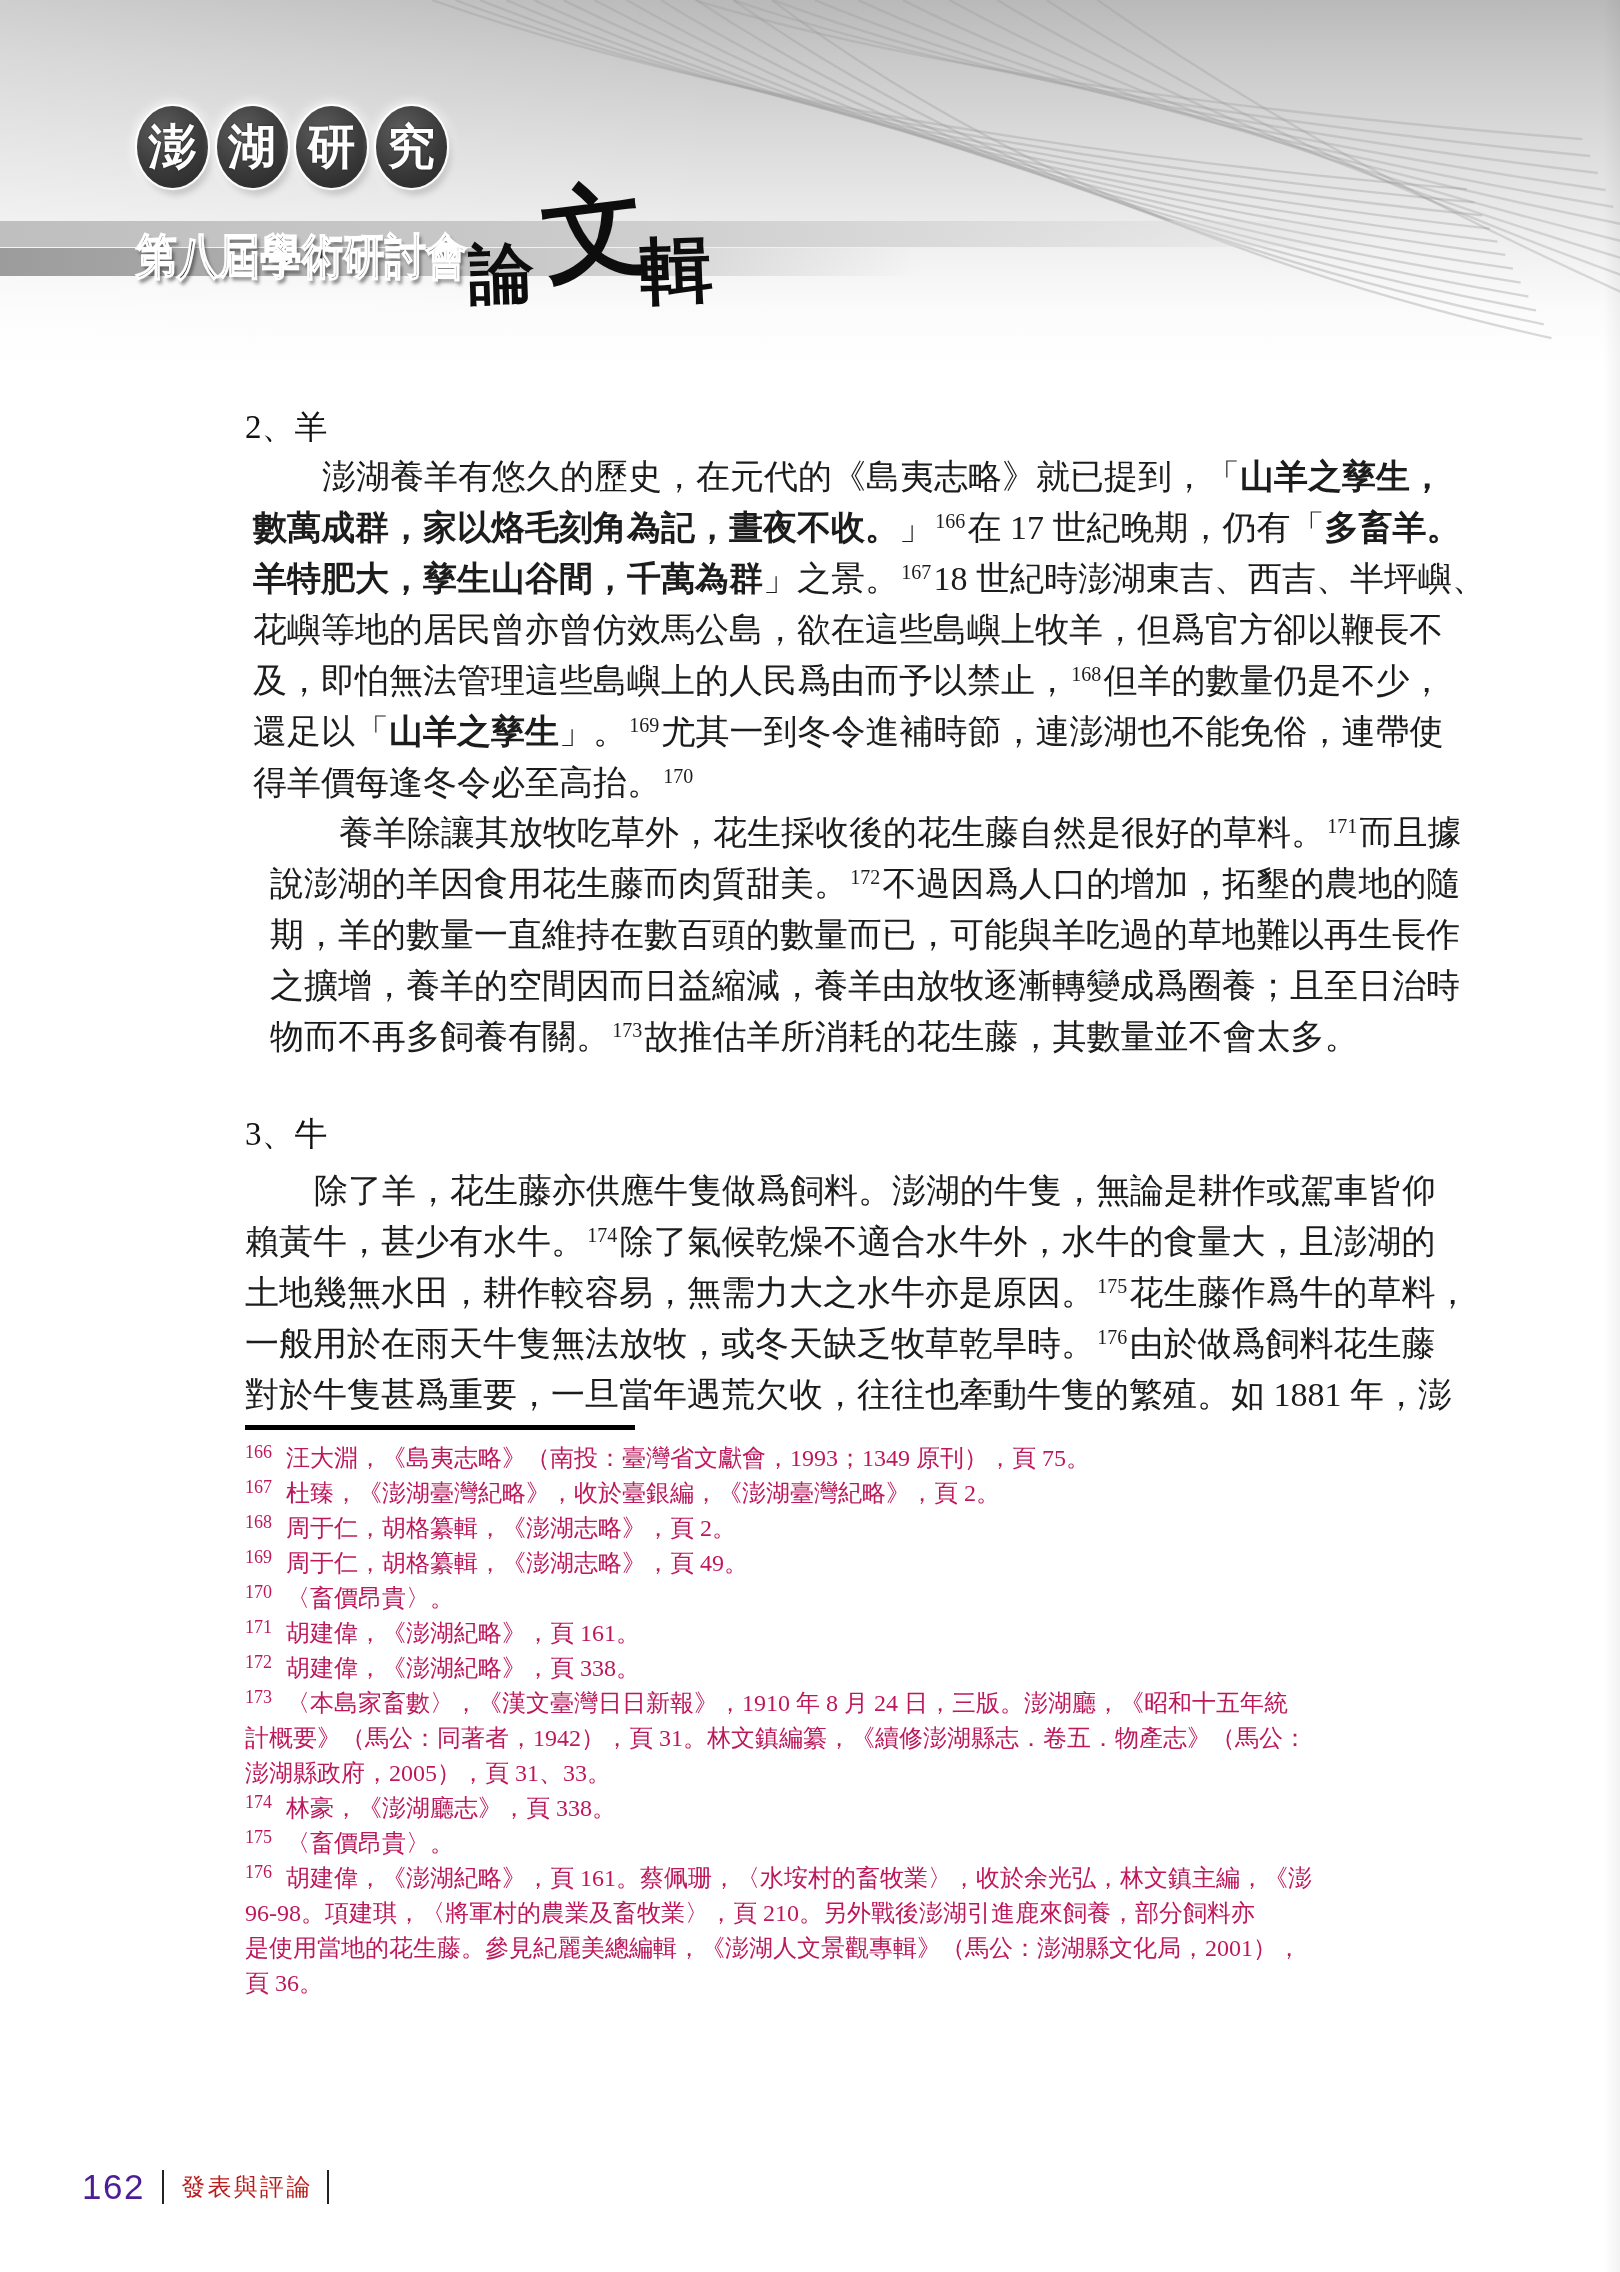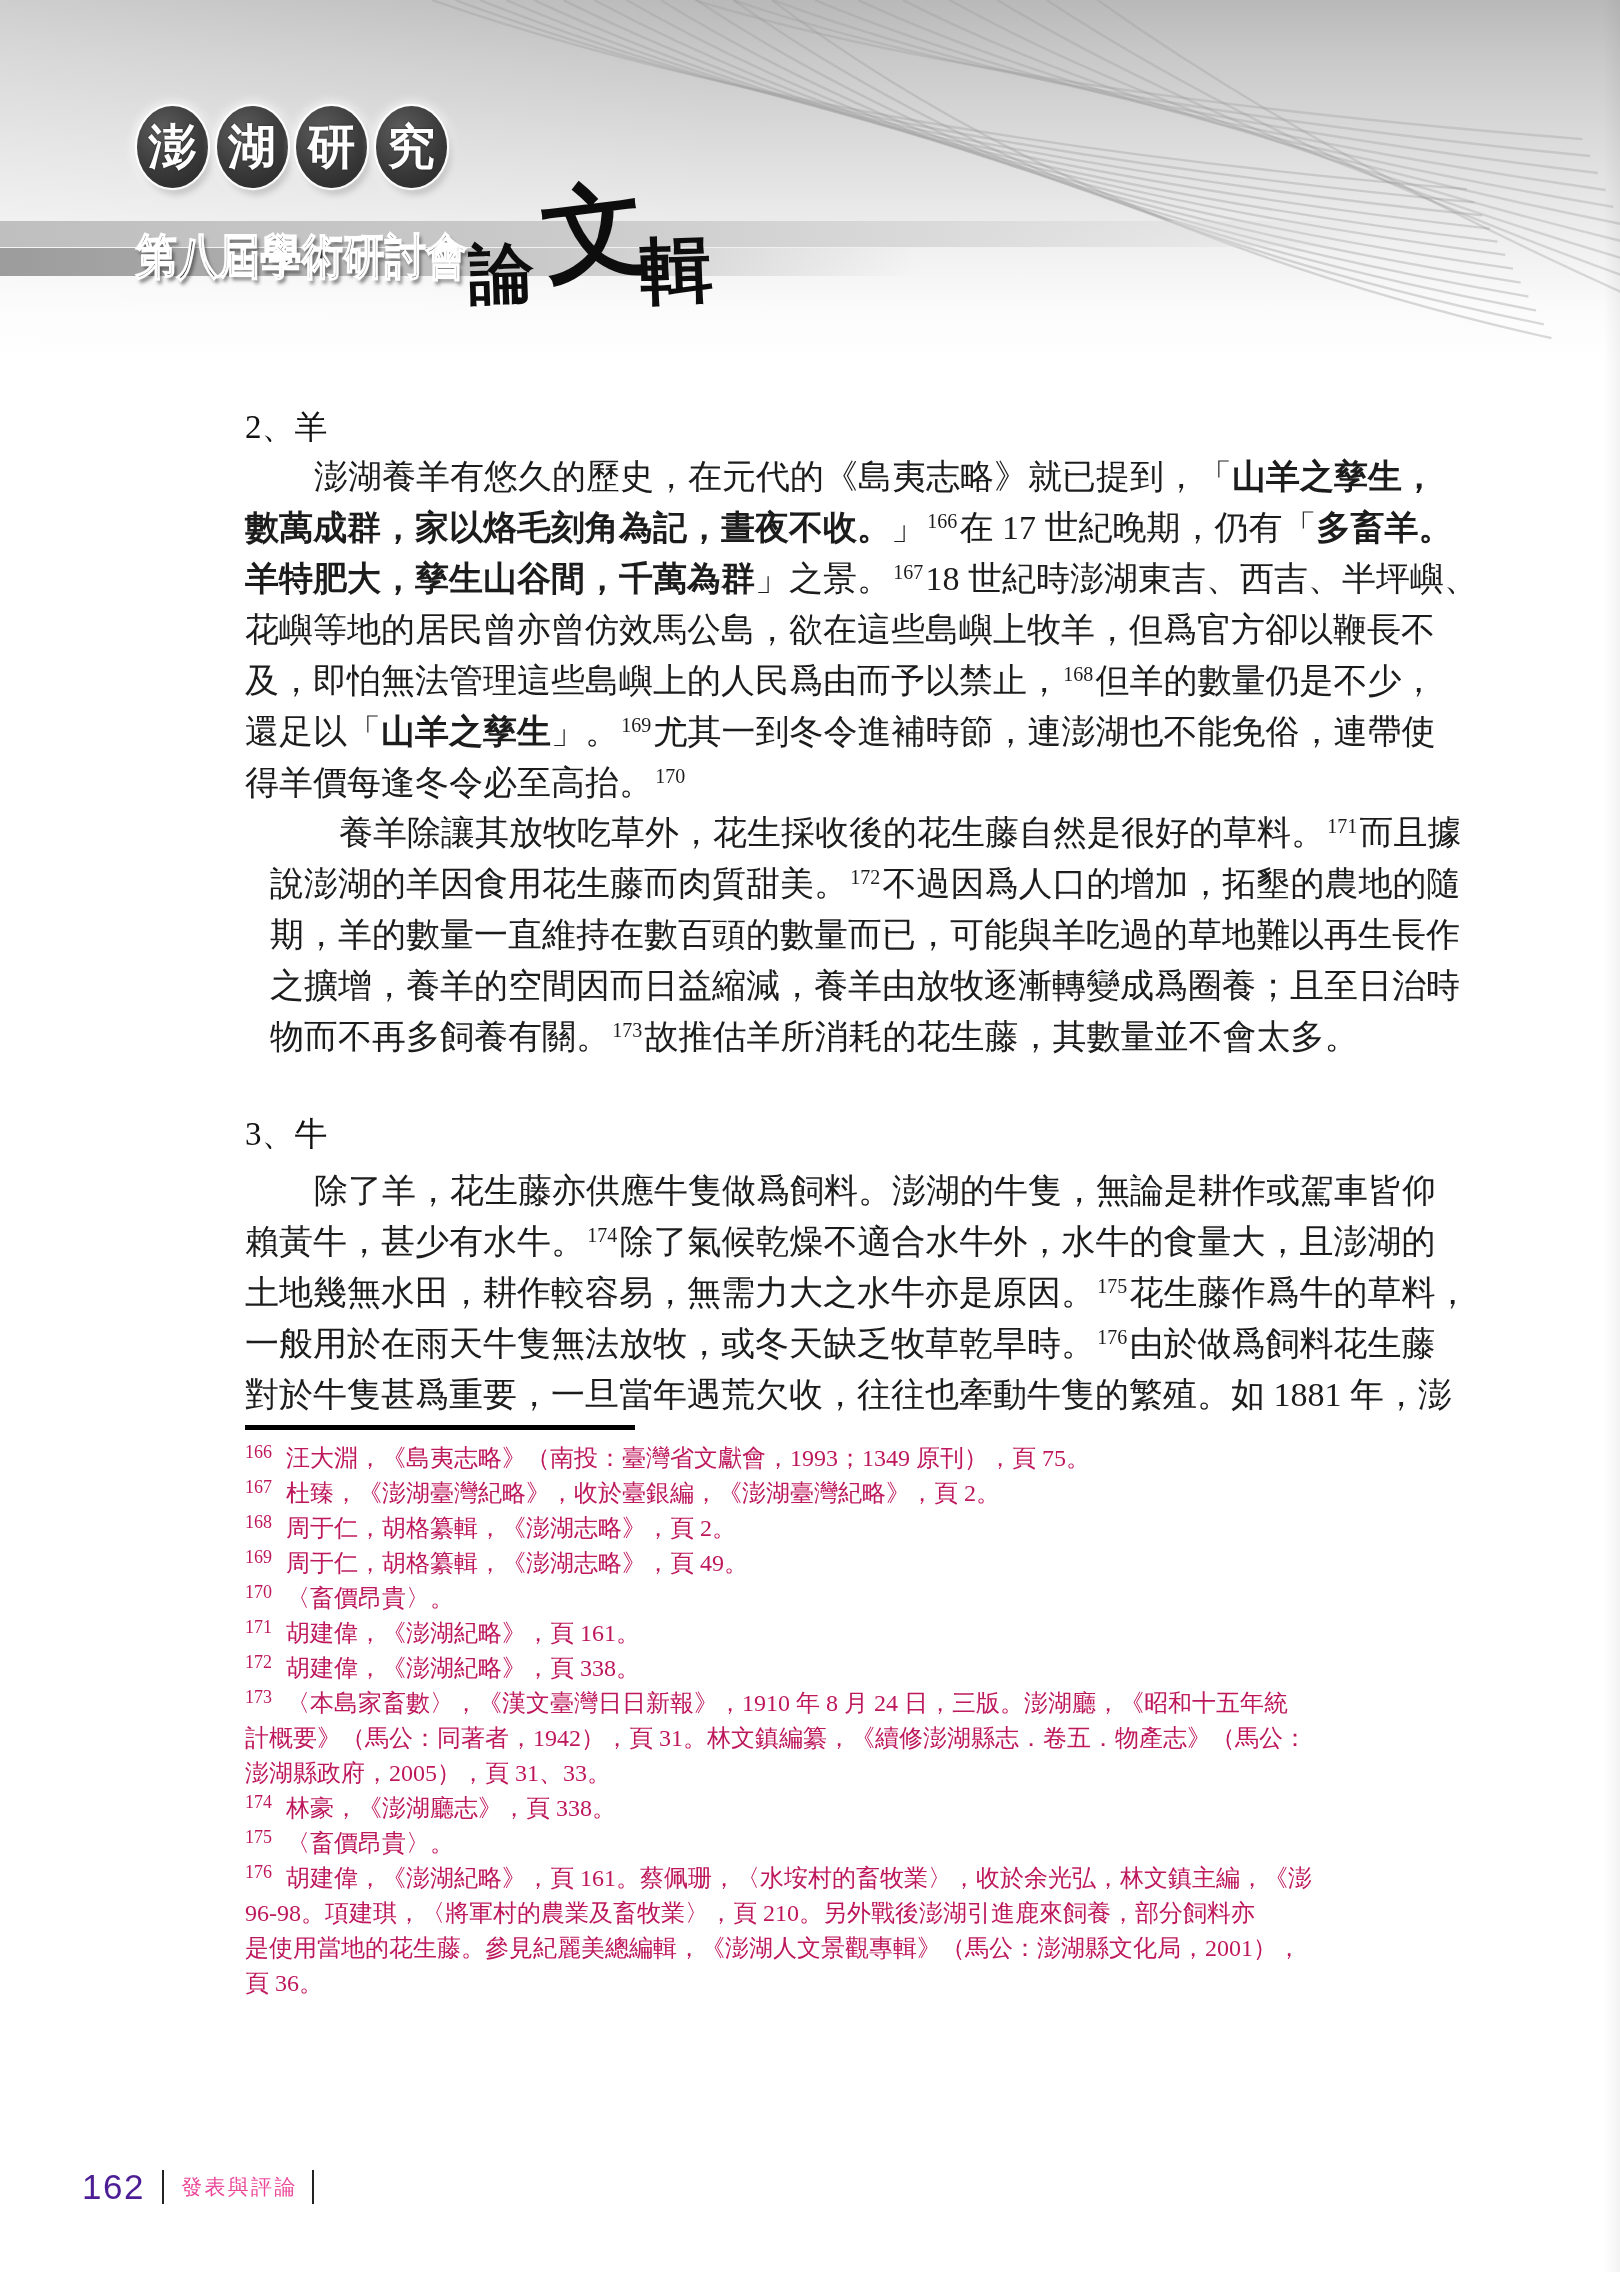--- a/index.html
+++ b/index.html
@@ -60,21 +60,21 @@
   
   .fn-rule{position:absolute; left:245px; top:1425px; width:390px; height:4.6px; background:#000;}
   .footnotes{position:absolute; left:245px; top:1441px; width:1266px;}
   .fn-line{height:35px; line-height:35px; font-size:24px; white-space:nowrap; color:#be185d;}
   sup.fn-num{font-size:18px; line-height:0; vertical-align:7.7px; margin-right:14px;}
   
   .footer{position:absolute; left:82px; top:2165px; height:43px; display:flex; align-items:center;}
   .page-num{font-family:"Liberation Sans","DejaVu Sans",sans-serif; font-size:35px; letter-spacing:1.5px; color:#4c1d95;}
   .vbar{width:2.3px; height:34px; background:#222; margin:0 17px; display:inline-block;}
   .vbar.last{margin:0 0 0 14px;}
-  .footer-label{font-family:"DejaVu Sans","Liberation Sans",sans-serif; font-size:21px; color:#ec4899; letter-spacing:2.3px;}
+  .footer-label{font-family:"DejaVu Sans","Liberation Sans",sans-serif; font-size:24px; color:#b91c1c; letter-spacing:2.3px;}
   
   .scan-edge{position:absolute; right:0; top:0; width:18.5px; height:100%;
     background:linear-gradient(90deg, rgba(0,0,0,0) 0%, rgba(0,0,0,0.05) 100%);}
 </style>
 </head>
 <body>
 
 <div class="page">
 
   <div class="banner">
@@ -125,21 +125,21 @@
     </div>
     <div class="conference">第八屆學術研討會</div>
     <div class="proceedings">
       <span class="proc-0">論</span>
       <span class="proc-1">文</span>
       <span class="proc-2">輯</span>
     </div>
   </div>
 
   <div class="sec-heading" style="top:407px;">2、羊</div>
-  <div class="para" style="top:451px;">
+  <div class="para" style="top:451px;margin-left:8px;">
       <div class="line"><span>澎湖養羊有悠久的歷史，在元代的《島夷志略》就已提到，「</span><span class="kai">山羊之孳生，</span></div>
       <div class="line"><span class="kai">數萬成群，家以烙毛刻角為記，晝夜不收。</span><span>」</span><sup class="fnref">166</sup><span>在 17 世紀晚期，仍有「</span><span class="kai">多畜羊。</span></div>
       <div class="line"><span class="kai">羊特肥大，孳生山谷間，千萬為群</span><span>」之景。</span><sup class="fnref">167</sup><span>18 世紀時澎湖東吉、西吉、半坪嶼、</span></div>
       <div class="line"><span>花嶼等地的居民曾亦曾仿效馬公島，欲在這些島嶼上牧羊，但爲官方卻以鞭長不</span></div>
       <div class="line"><span>及，即怕無法管理這些島嶼上的人民爲由而予以禁止，</span><sup class="fnref">168</sup><span>但羊的數量仍是不少，</span></div>
       <div class="line"><span>還足以「</span><span class="kai">山羊之孳生</span><span>」。</span><sup class="fnref">169</sup><span>尤其一到冬令進補時節，連澎湖也不能免俗，連帶使</span></div>
       <div class="line"><span>得羊價每逢冬令必至高抬。</span><sup class="fnref">170</sup></div>
     </div>
   <div class="para" style="top:807px;margin-left:25px;">
       <div class="line"><span>養羊除讓其放牧吃草外，花生採收後的花生藤自然是很好的草料。</span><sup class="fnref">171</sup><span>而且據</span></div>

